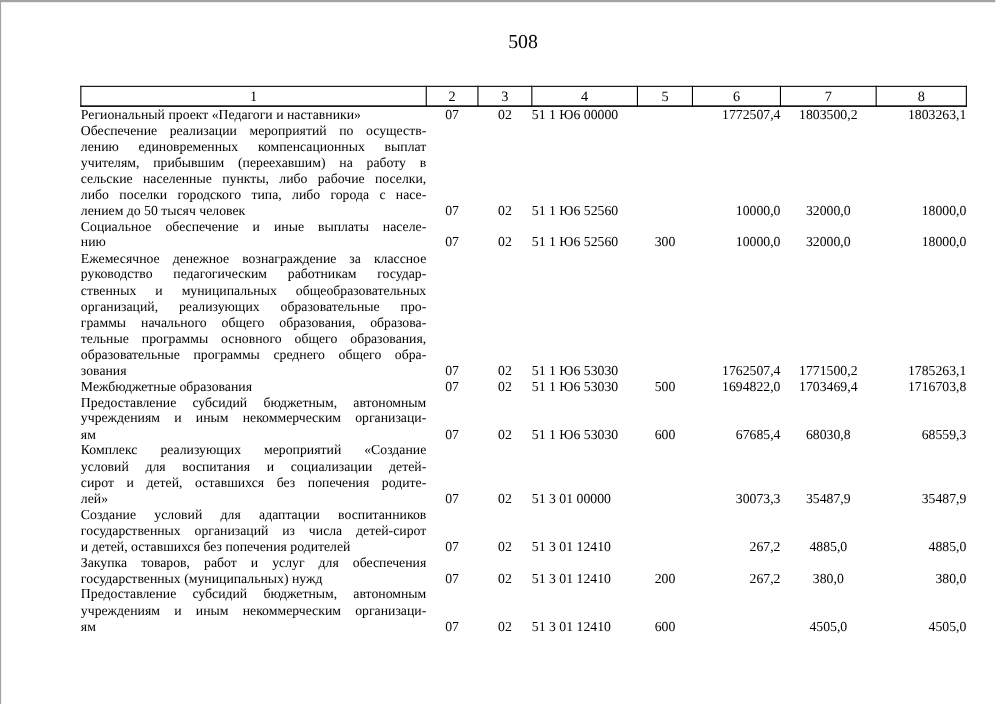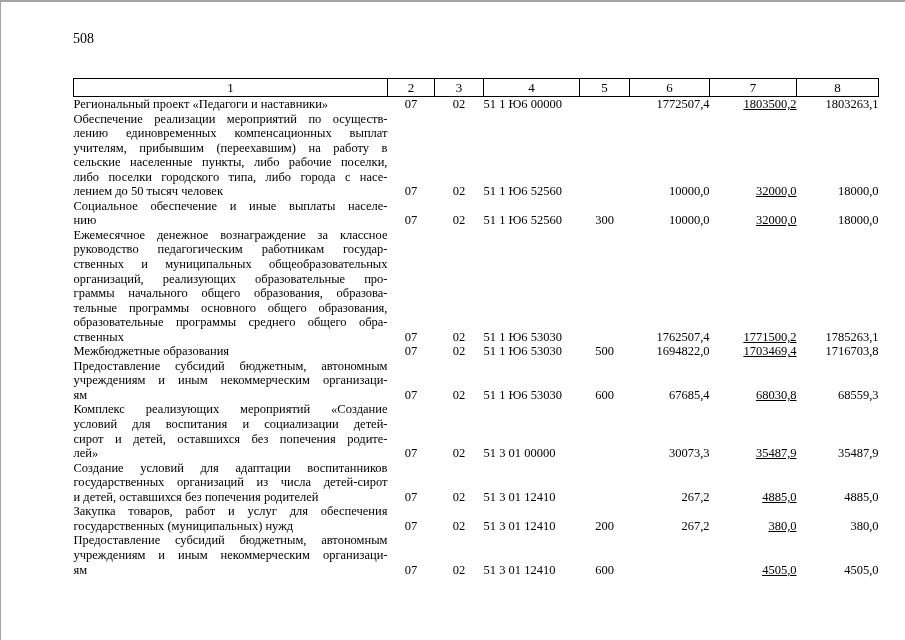--- a/index.html
+++ b/index.html
@@ -13,21 +13,22 @@
     border-left: 1px solid #a3a3a3;
     font-family: "Liberation Serif", "DejaVu Serif", serif;
     color: #000;
     overflow: hidden;
   }
   .page-number {
     position: absolute;
     top: 29px;
     left: 72px;
     width: 805px;
-    font-size: 14px;
+    text-align: center;
+    font-size: 18px;
     line-height: 15px;
     font-family: Liberation Serif, serif;
   }
   table.budget {
     position: absolute;
     top: 76px;
     left: 72px;
     width: 805px;
     border-collapse: collapse;
     table-layout: fixed;
@@ -46,21 +47,21 @@
     padding: 0;
     font-size: 12.5px;
     line-height: 14.55px;
   }
   td.c-name { padding-left: 10px; }
   .jline  { text-align: justify; text-align-last: justify; }
   .lastline { text-align: left; }
   td.c2, td.c3, td.c5 { text-align: center; }
   td.c4 { text-align: left; padding-left: 5px; margin-top: 32px; }
   td.c6 { text-align: right; padding-right: 10px; }
-  td.c7 { text-align: right; padding-right: 8px; text-decoration: underline; }
+  td.c7 { text-align: center; padding-right: 8px; }
   td.c8 { text-align: right; padding-right: 4px; }
 </style>
 </head>
 <body>
 
 <div class="page">
   <div class="page-number">508</div>
 
   <table class="budget">
     <colgroup>
@@ -130,21 +131,21 @@
         </tr>
         <tr>
           <td class="c-name">
             <div class="jline">Ежемесячное денежное вознаграждение за классное</div>
             <div class="jline">руководство педагогическим работникам государ-</div>
             <div class="jline">ственных и муниципальных общеобразовательных</div>
             <div class="jline">организаций, реализующих образовательные про-</div>
             <div class="jline">граммы начального общего образования, образова-</div>
             <div class="jline">тельные программы основного общего образования,</div>
             <div class="jline">образовательные программы среднего общего обра-</div>
-            <div class="lastline">ственных</div>
+            <div class="lastline">зования</div>
           </td>
           <td class="c2">07</td>
           <td class="c3">02</td>
           <td class="c4">51 1 Ю6 53030</td>
           <td class="c5"></td>
           <td class="c6">1762507,4</td>
           <td class="c7">1771500,2</td>
           <td class="c8">1785263,1</td>
         </tr>
         <tr>

